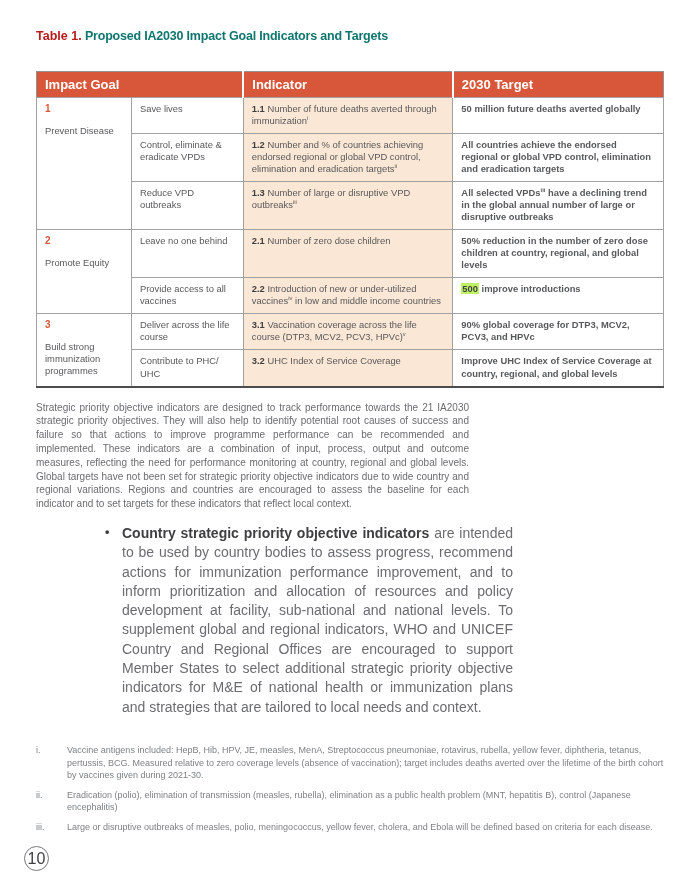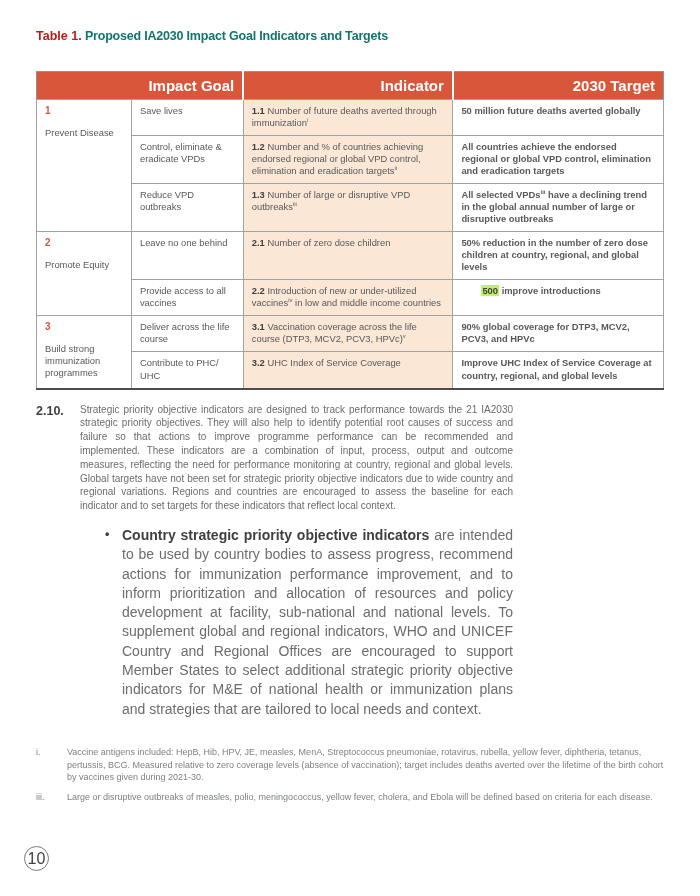--- a/index.html
+++ b/index.html
@@ -21,41 +21,41 @@
   
   table.impact {
     margin-top:27px;
     width:628px;
     border-collapse:collapse;
     border:1px solid #929292;
     border-bottom:2px solid #4c4c4c;
   }
   table.impact th {
     background:#d8573a; color:#ffffff;
-    font-size:15px; font-weight:bold; text-align:right;
+    font-size:13px; font-weight:bold; text-align:left;
     padding:5px 8px 5px 8px; height:24px;
     border-left:2px solid #ffffff;
   }
   table.impact th:first-child { border-left:none; }
   table.impact td {
     border:1px solid #a2a2a2;
     vertical-align:top;
     font-size:9.4px; line-height:1.28;
     color:#58595b;
     padding:5px 8px 6px 8px;
   }
   col.c-goal { width:95px; } col.c-sub { width:112px; }
   col.c-ind  { width:210px; } col.c-tgt { width:211px; }
   td.goal { background:#ffffff; }
   td.goal .goal-num  { color:#d8573a; font-weight:bold; font-size:10px; }
   td.goal .goal-name { margin-top:9px; color:#58595b; }
   td.ind { background:#fbe7d5; }
   td.tgt { font-weight:bold; color:#3f3f41; }
   .b { font-weight:bold; color:#3f3f41; }
-  .hl { background:#bef264; font-weight:bold; color:#3f3f41; padding:0 1px;margin-left:20px; }
+  .hl { background:#bef264; font-weight:bold; color:#3f3f41; padding:0 1px; }
   sup { font-size:0.62em; line-height:0; }
 
   
   .section-heading {
     margin-top:25px;
     font-size:21px; font-weight:bold; color:#dd6245;
     letter-spacing:-0.2px;
   }
   .para { display:flex; margin-top:13px; }
   .para-num {
@@ -159,35 +159,38 @@
           <tr>
             <td class="sub">Contribute to PHC/ UHC</td>
             <td class="ind"><span class="b">3.2</span><span> UHC Index of Service Coverage</span></td>
             <td class="tgt"><span>Improve UHC Index of Service Coverage at country, regional, and global levels</span></td>
           </tr>
         </tbody>
     </table>
 
 
     <div class="para">
-      <div class="para-num">2.10.</div>
       <div class="para-text">Strategic priority objective indicators are designed to track performance towards the 21 IA2030 strategic priority objectives. They will also help to identify potential root causes of success and failure so that actions to improve programme performance can be recommended and implemented. These indicators are a combination of input, process, output and outcome measures, reflecting the need for performance monitoring at country, regional and global levels. Global targets have not been set for strategic priority objective indicators due to wide country and regional variations. Regions and countries are encouraged to assess the baseline for each indicator and to set targets for these indicators that reflect local context.</div>
     </div>
 
     <div class="bullet">
       <div class="bullet-dot">•</div>
       <div class="bullet-text"><span class="b">Country strategic priority objective indicators</span><span> are intended to be used by country bodies to assess progress, recommend actions for immunization performance improvement, and to inform prioritization and allocation of resources and policy development at facility, sub-national and national levels. To supplement global and regional indicators, WHO and UNICEF Country and Regional Offices are encouraged to support Member States to select additional strategic priority objective indicators for M&amp;E of national health or immunization plans and strategies that are tailored to local needs and context.</span></div>
     </div>
 
     <div class="footnotes">
         <div class="fn">
           <div class="fn-label">i.</div>
           <div class="fn-text">Vaccine antigens included: HepB, Hib, HPV, JE, measles, MenA, Streptococcus pneumoniae, rotavirus, rubella, yellow fever, diphtheria, tetanus, pertussis, BCG. Measured relative to zero coverage levels (absence of vaccination); target includes deaths averted over the lifetime of the birth cohort by vaccines given during 2021-30.</div>
         </div>
         <div class="fn">
+          <div class="fn-label">ii.</div>
+          <div class="fn-text">Eradication (polio), elimination of transmission (measles, rubella), elimination as a public health problem (MNT, hepatitis B), control (Japanese encephalitis)</div>
+        </div>
+        <div class="fn">
           <div class="fn-label">iii.</div>
           <div class="fn-text">Large or disruptive outbreaks of measles, polio, meningococcus, yellow fever, cholera, and Ebola will be defined based on criteria for each disease.</div>
         </div>
       </div>
 
   </div>
 
   <div class="page-num">10</div>
 </div>
 

